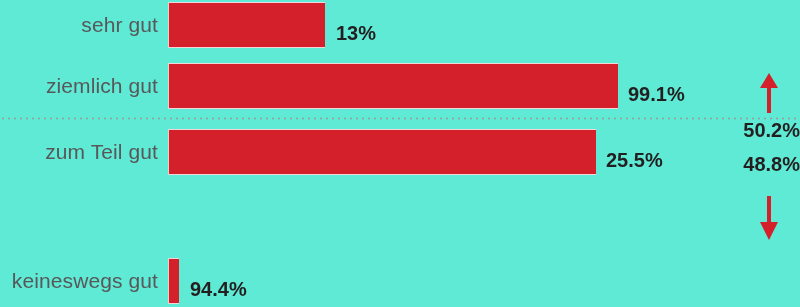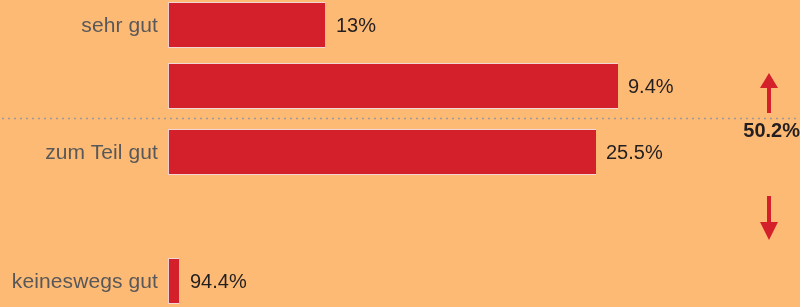--- a/index.html
+++ b/index.html
@@ -8,21 +8,21 @@
     background: #ffffff;
   }
   body {
     font-family: "Liberation Sans", sans-serif;
     -webkit-font-smoothing: antialiased;
   }
   #chart-root {
     position: relative;
     width: 800px;
     height: 307px;
-    background: #fdba74;
+    background: #5eead4;
     overflow: hidden;
   }
 
   
   .bar-row {
     position: absolute;
     left: 0;
     width: 800px;
     height: 46px;
   }
@@ -48,25 +48,25 @@
     top: 0;
     height: 46px;
     background: #d3202a;
     border-top: 1px solid #f3d6d6;
     border-bottom: 1px solid #f3d6d6;
     border-left: 1px solid #f1cccd;
     box-sizing: border-box;
   }
   .bar-value {
     position: absolute;
-    top: 0;
+    top: 8px;
     height: 46px;
     line-height: 46px;
     font-size: 20px;
-    font-weight: normal;
+    font-weight: bold;
     color: #231f20;
     white-space: nowrap;
   }
 
   
   #divider {
     position: absolute;
     left: 0;
     top: 117px;
     width: 800px;
@@ -112,22 +112,23 @@
 
 <div id="chart-root">
 
   <div class="bar-row" style="top:2px;">
     <div class="row-label">sehr gut</div>
     <div class="bar" style="left:168px; width:157px;"></div>
     <div class="bar-value" style="left:336px;">13%</div>
   </div>
 
   <div class="bar-row" style="top:63px;">
+    <div class="row-label">ziemlich gut</div>
     <div class="bar" style="left:168px; width:450px;"></div>
-    <div class="bar-value" style="left:628px;">9.4%</div>
+    <div class="bar-value" style="left:628px;">99.1%</div>
   </div>
 
   <div id="divider"></div>
 
   <div class="bar-row" style="top:129px;border-radius:19px;">
     <div class="row-label">zum Teil gut</div>
     <div class="bar" style="left:168px; width:428px;"></div>
     <div class="bar-value" style="left:606px;">25.5%</div>
   </div>
 
@@ -141,20 +142,21 @@
   <div id="summary">
 
     <div class="arrow" id="arrow-up">
       <svg width="24" height="40" viewBox="0 0 24 40" aria-hidden="true">
         <polygon points="12,0 21,15 14,15 14,40 10,40 10,15 3,15" fill="#d3202a"></polygon>
       </svg>
     </div>
 
     <div class="summary-value" id="summary-top-value">50.2%</div>
 
+    <div class="summary-value" id="summary-bottom-value">48.8%</div>
 
     <div class="arrow" id="arrow-down">
       <svg width="24" height="44" viewBox="0 0 24 44" aria-hidden="true">
         <polygon points="10,0 14,0 14,26 21,26 12,44 3,26 10,26" fill="#d3202a"></polygon>
       </svg>
     </div>
 
   </div>
 
 </div>

